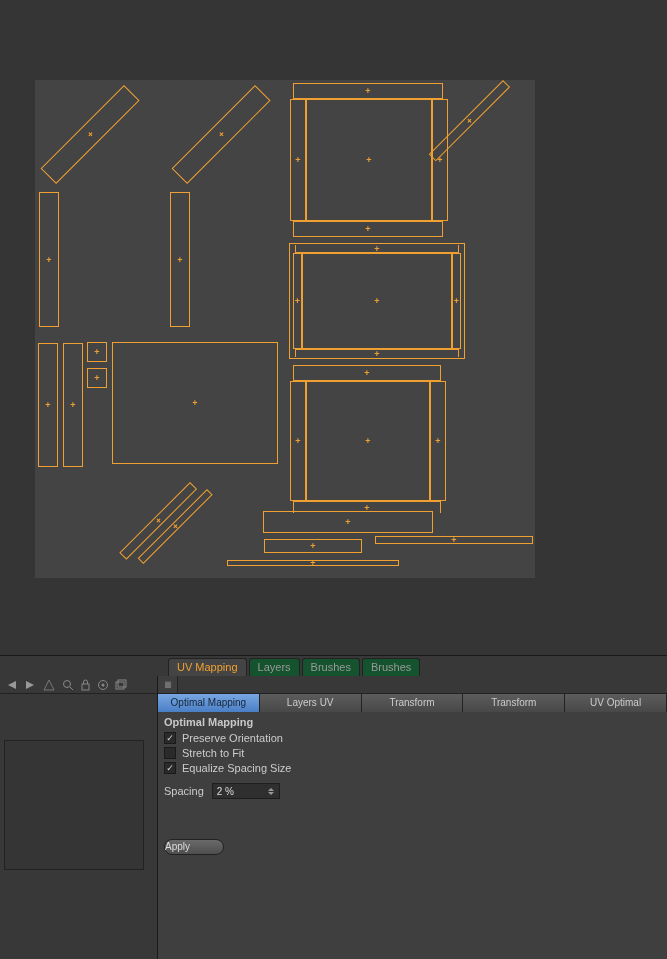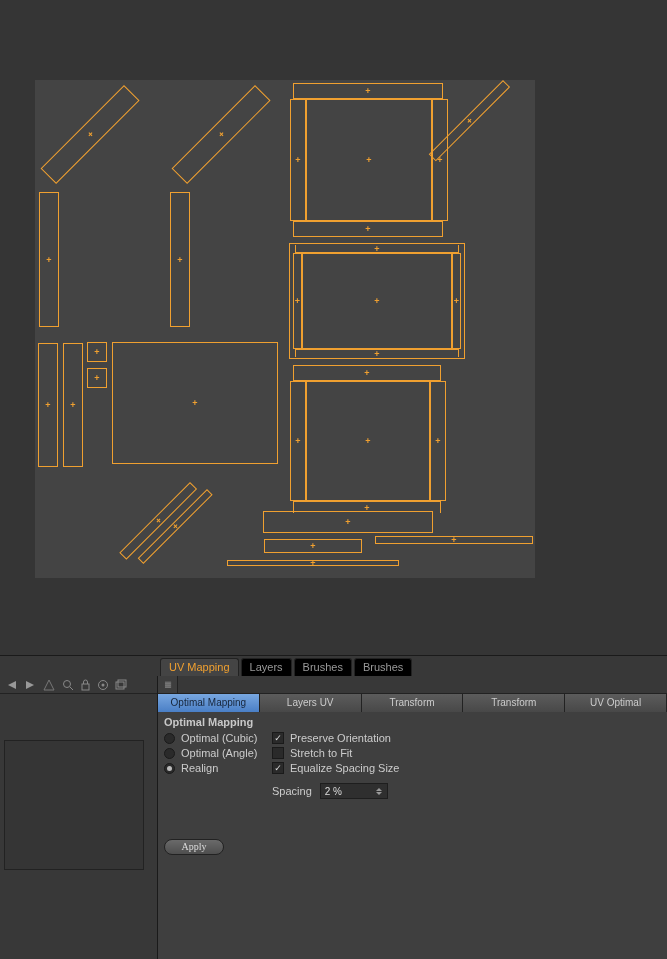--- a/index.html
+++ b/index.html
@@ -53,21 +53,21 @@
   }
   .main-tabs {
     display: flex;
     gap: 2px;
     margin-left: 162px;
     height: 18px;
     align-items: stretch;
   }
   .main-tab {
     padding: 2px 8px;
-    background: #000000;
+    background: #14532d;
     border: 1px solid #222;
     border-bottom: none;
     color: #999;
     font-size: 11px;
     cursor: pointer;
     border-radius: 3px 3px 0 0;
   }
   .main-tab.active {
     color: #f0a030;
     background: #444;
@@ -219,24 +219,23 @@
   .stepper-down { border-top: 3px solid #999; }
   .apply-btn {
     margin-top: 40px;
     width: 60px;
     height: 16px;
     background: linear-gradient(#6a6a6a,#4e4e4e);
     border: 1px solid #222;
     border-radius: 8px;
     color: #ddd;
     font-size: 10px;
-    text-align: center;
+    text-align: left;
     line-height: 14px;
     cursor: pointer;
-    font-family: Liberation Serif, serif;
   }
 </style>
 </head>
 <body>
 
 <div class="viewport-area">
   <div class="uv-canvas">
 
     <div class="diag" style="left:89px; top:5px; width:22px; height:118px; transform:rotate(45deg);">
       <span class="plus" style="left:50%; top:50%;">+</span>
@@ -341,21 +340,21 @@
     </div>
     <div class="diag" style="left:172px; top:409px; width:8px; height:98px; transform:rotate(45deg);">
       <span class="plus" style="left:50%; top:50%;">+</span>
     </div>
   </div>
 </div>
 
 <div class="lower-panel">
   <div style="display:flex; height:20px; align-items:flex-end;">
     <div style="width:160px;"></div>
-    <div class="main-tabs" style="margin-left:0;">
+    <div class="main-tabs" style="margin-left:8px;">
       <div class="main-tab active">UV Mapping</div>
       <div class="main-tab">Layers</div>
       <div class="main-tab">Brushes</div>
       <div class="main-tab">Brushes</div>
     </div>
   </div>
 
   <div class="secondary-toolbar-row">
     <div class="icon-toolbar" style="height:18px; width:158px;">
       <svg width="12" height="12" class="tri-icon">
@@ -398,34 +397,20 @@
     </div>
   </div>
 
   <div class="panel-body">
     <div class="side-outline">
       <div class="side-box"></div>
     </div>
     <div class="options-pane">
       <div class="section-title">Optimal Mapping</div>
       <div class="opts-row">
-        <div class="opt-col" style="width:100px;">
-          <div class="radio-row">
-            <div class="radio"></div>
-            <span>Optimal (Cubic)</span>
-          </div>
-          <div class="radio-row">
-            <div class="radio"></div>
-            <span>Optimal (Angle)</span>
-          </div>
-          <div class="radio-row">
-            <div class="radio checked"></div>
-            <span>Realign</span>
-          </div>
-        </div>
         <div class="opt-col">
           <div class="check-row">
             <div class="checkbox">✓</div>
             <span>Preserve Orientation</span>
           </div>
           <div class="check-row">
             <div class="checkbox"></div>
             <span>Stretch to Fit</span>
           </div>
           <div class="check-row">

